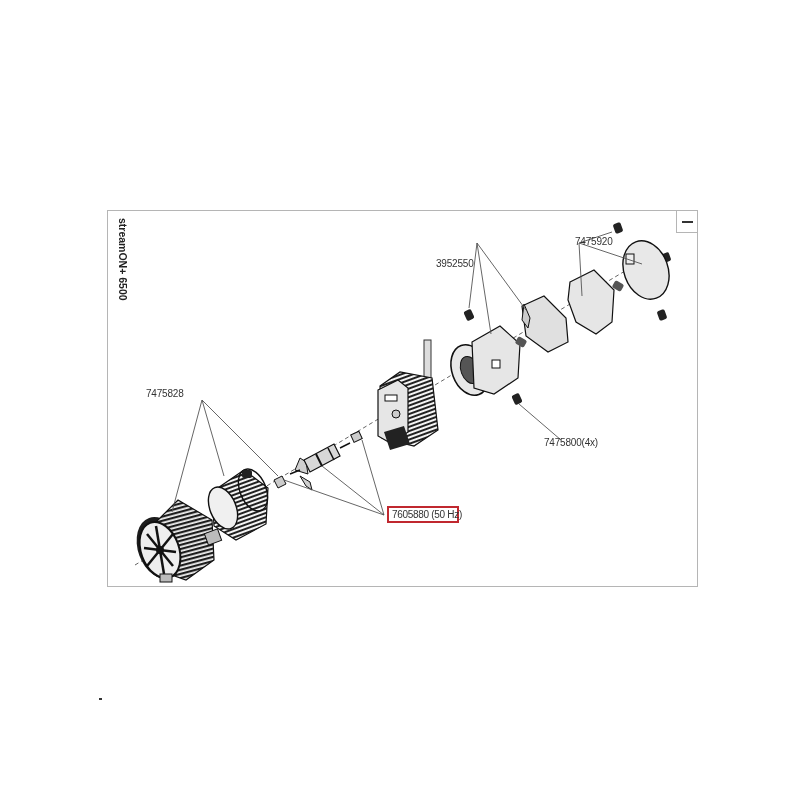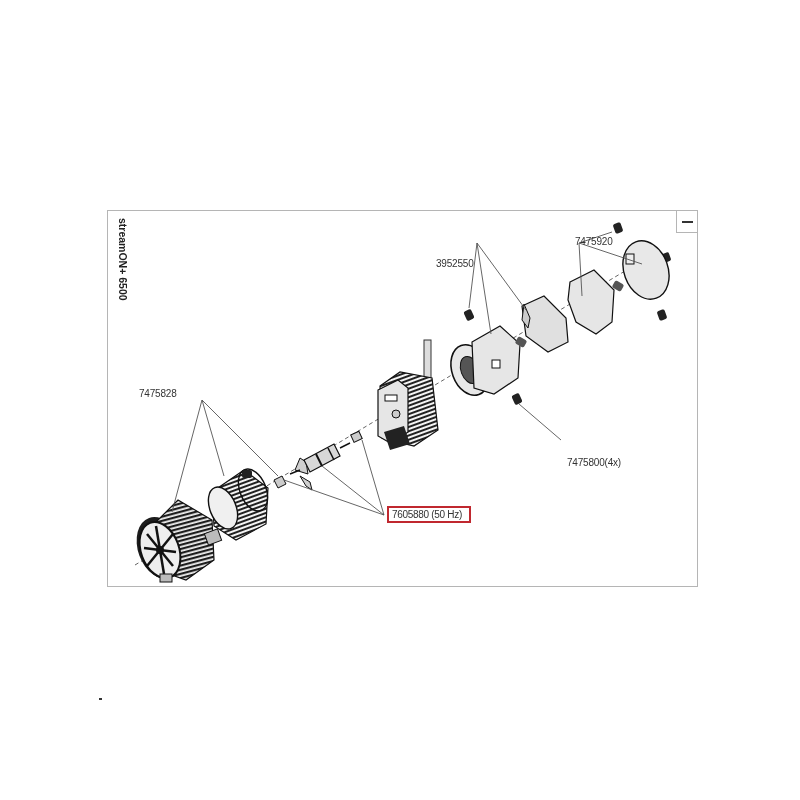--- a/index.html
+++ b/index.html
@@ -3,21 +3,21 @@
 <meta charset="utf-8">
 <style>
   html, body { margin:0; padding:0; background:#ffffff; }
   body { width:800px; height:800px; position:relative; overflow:hidden; font-family:"Liberation Sans", sans-serif; }
   .frame { position:absolute; left:107px; top:210px; width:591px; height:377px; border:1px solid #b5b5b5; box-sizing:border-box; background:#fff; }
   .minus-box { position:absolute; left:676px; top:210px; width:22px; height:23px; border:1px solid #b5b5b5; box-sizing:border-box; background:#fff; cursor:pointer; }
   .minus-box::after { content:""; position:absolute; left:5px; top:10px; width:11px; height:2px; background:#333; }
   .title-vert { position:absolute; left:113px; top:218px; width:18px; height:100px; }
   .title-vert span { position:absolute; left:0; top:0; transform-origin:0 0; transform:translate(16px,0) rotate(90deg); white-space:nowrap; font-size:10.5px; font-weight:bold; color:#222; }
   .label { position:absolute; font-size:10px; color:#333; white-space:nowrap; letter-spacing:-0.2px; }
-  .label-box { position:absolute; left:387px; top:506px; width:84px; height:17px; border:2px solid #c0282f; box-sizing:border-box; }
+  .label-box { position:absolute; left:387px; top:506px; width:72px; height:17px; border:2px solid #c0282f; box-sizing:border-box; }
   .label-box span { position:absolute; left:3px; top:1px; font-size:10px; color:#333; white-space:nowrap; letter-spacing:-0.3px; }
   svg.art { position:absolute; left:0; top:0; }
   .stray { position:absolute; left:99px; top:698px; width:3px; height:2px; background:#333; }
 </style>
 </head>
 <body>
 
 <div class="frame"></div>
 <div class="minus-box" title=""></div>
 
@@ -146,22 +146,22 @@
     <line x1="477" y1="243" x2="526" y2="310"></line>
 
     <line x1="579" y1="243" x2="612" y2="232"></line>
     <line x1="579" y1="243" x2="582" y2="296"></line>
     <line x1="579" y1="243" x2="642" y2="264"></line>
 
     <line x1="519" y1="404" x2="561" y2="440"></line>
   </g>
 </svg>
 
-<div class="label" style="left:139px; top:388px;">7475828</div>
+<div class="label" style="left:146px; top:388px;">7475828</div>
 <div class="label" style="left:436px; top:258px;">3952550</div>
 <div class="label" style="left:535px; top:236px;margin-left:40px;">7475920</div>
-<div class="label" style="left:567px; top:437px;margin-top:20px;">7475800(4x)</div>
+<div class="label" style="left:544px; top:437px;">7475800(4x)</div>
 
 <div class="label-box">
   <span>7605880 (50 Hz)</span>
 </div>
 
 <div class="stray"></div>
 
 </body></html>

